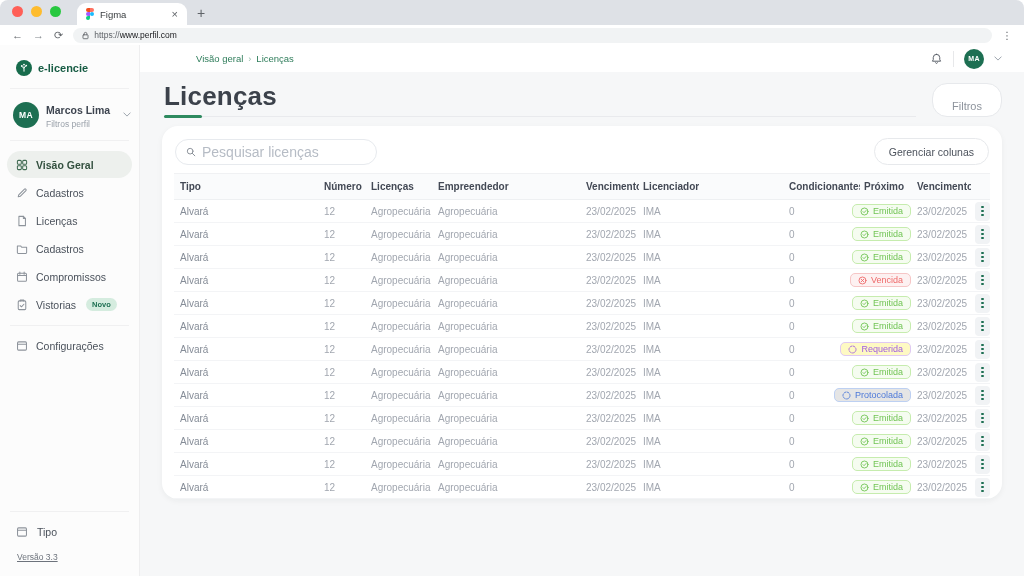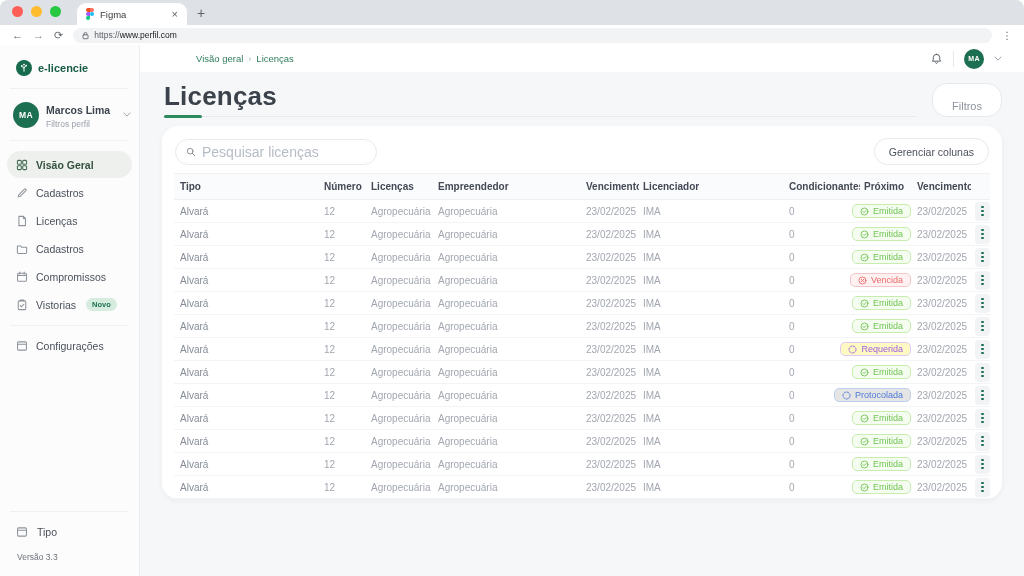--- a/index.html
+++ b/index.html
@@ -45,21 +45,21 @@
   .chev{width:8px;height:5px;color:#9aa1aa;}
   .nav-list{padding:10px 7px 6px;}
   .nav-list.secondary{padding-top:6px;}
   .nav-item{display:flex;align-items:center;gap:8px;height:27px;padding:0 9px;border-radius:14px;font-size:10.5px;color:#4a515b;margin-bottom:1px;cursor:pointer;white-space:nowrap;}
   .nav-item.active{background:#edf0ed;color:#33503f;font-weight:700;}
   .nav-icon{width:12px;height:12px;min-width:12px;color:#8d939b;}
   .nav-item.active .nav-icon{color:#406a52;}
   .nav-badge{background:#d5ecdf;color:#1d6f52;font-size:7.5px;font-weight:700;padding:2px 6px;border-radius:8px;margin-left:2px;}
   .spacer{flex:1;}
   .sair-row{display:flex;align-items:center;gap:9px;height:28px;padding:0 16px;font-size:10.5px;color:#4a515b;cursor:pointer;margin-top:6px;}
-  .version{font-size:8.5px;color:#6d737c;padding:6px 0 14px 17px;}
+  .version{font-size:8.5px;color:#6d737c;padding:6px 0 14px 17px;text-decoration:underline;}
 
   
   .main{flex:1;display:flex;flex-direction:column;min-width:0;}
   .main-header{height:27px;background:#fff;display:flex;align-items:center;padding:0 22px 0 56px;}
   .breadcrumb{display:flex;align-items:center;gap:5px;font-size:9.5px;color:#2f7d5b;}
   .crumb-sep{color:#8fb8a4;font-size:9px;}
   .crumb{cursor:pointer;}
   .header-right{margin-left:auto;display:flex;align-items:center;gap:10px;}
   .bell{width:13px;height:14px;color:#565d66;cursor:pointer;}
   .vdiv{width:1px;height:16px;background:#e7e8ea;}

